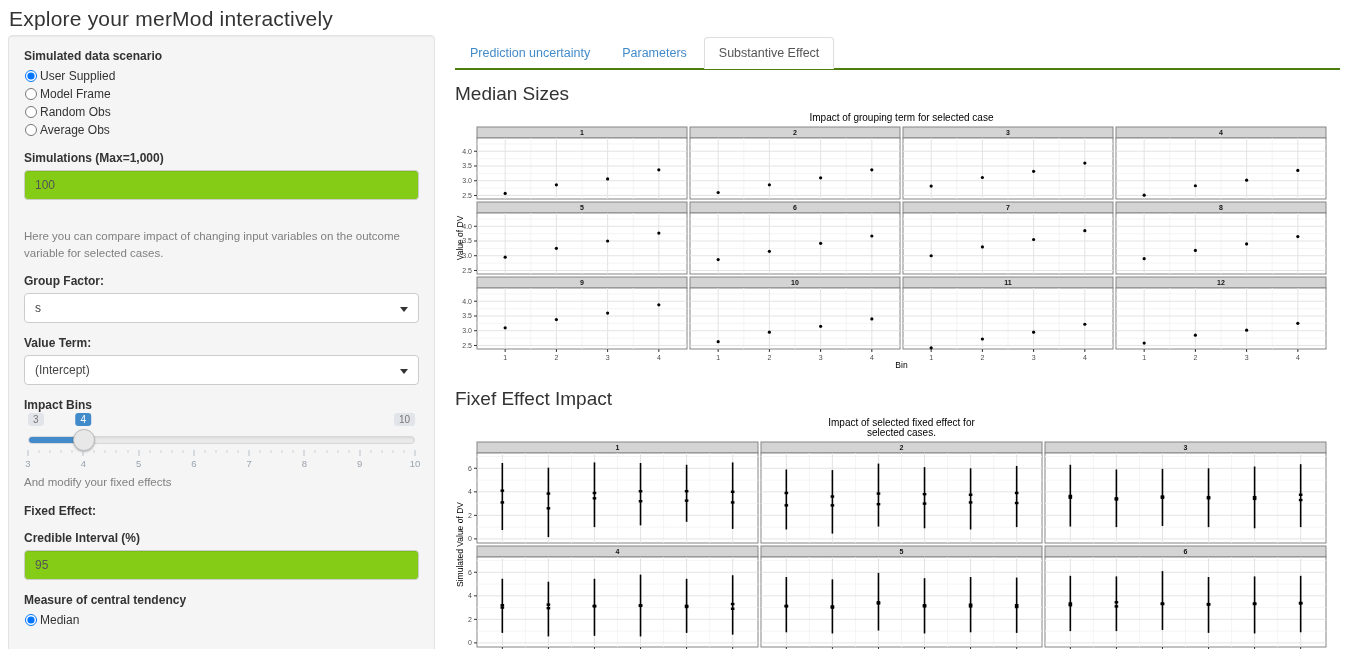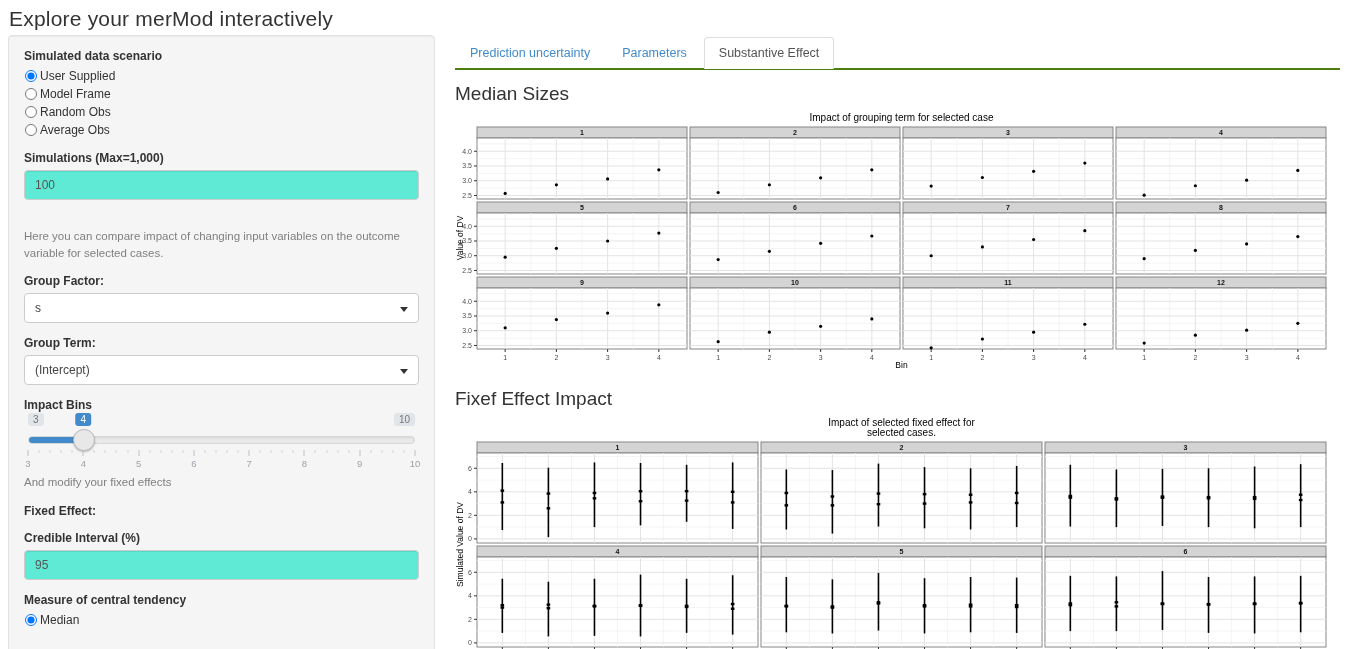--- a/index.html
+++ b/index.html
@@ -8,21 +8,21 @@
   h1.page-title { font-size:21px; font-weight:400; color:#333; padding:7px 0 4px 9px; letter-spacing:.2px; }
   .layout { display:flex; align-items:flex-start; }
   
   .sidebar { width:428px; margin-left:8px; background:#f5f5f5; border:1px solid #e3e3e3;
     border-radius:4px; padding:13px 15px 22px 15px; box-shadow: inset 0 1px 1px rgba(0,0,0,.05); }
   .ctl-label { font-size:12px; font-weight:700; color:#333; margin:0 0 5px 0; }
   .mt { margin-top:13px; }
   .radio-row, .check-row { display:flex; align-items:center; gap:3px; font-size:12px; color:#333;
     margin:2px 0 2px 1px; cursor:pointer; min-height:16px; }
   .radio-row input, .check-row input { width:12px; height:12px; margin:0; }
-  .text-input { width:100%; height:30px; border:1px solid #ccc; border-radius:4px; background:#5eead4;
+  .text-input { width:100%; height:30px; border:1px solid #ccc; border-radius:4px; background:#84cc16;
     padding:5px 10px; font-size:12px; color:#555; font-family:inherit;
     box-shadow: inset 0 1px 1px rgba(0,0,0,.075); }
   .help-text { font-size:11.5px; color:#808080; line-height:1.45; margin-top:28px; }
   .fake-select { position:relative; width:100%; height:30px; border:1px solid #ccc; border-radius:4px;
     background:#fff; font-size:12px; color:#444; padding:7px 24px 0 10px; cursor:pointer; }
   .fake-select .caret { position:absolute; right:10px; top:13px; width:0; height:0;
     border-left:4px solid transparent; border-right:4px solid transparent; border-top:5px solid #333; }
   
   .slider-wrap { position:relative; padding:22px 4px 26px 4px; margin-top:2px; }
   .slider-track { position:relative; height:8px; background:#e9e9e9; border:1px solid #d8d8d8;
@@ -79,21 +79,21 @@
     <input class="text-input" type="text" value="100" style="">
 
     <div class="help-text">Here you can compare impact of changing input variables on the outcome variable for selected cases.</div>
 
     <div class="ctl-label mt">Group Factor:</div>
     <div class="fake-select">
       <span>s</span>
       <span class="caret"></span>
     </div>
 
-    <div class="ctl-label mt">Group Term:</div>
+    <div class="ctl-label mt">Value Term:</div>
     <div class="fake-select">
       <span>(Intercept)</span>
       <span class="caret"></span>
     </div>
 
     <div class="ctl-label mt" style="margin-bottom:0;">Impact Bins</div>
     <div class="slider-wrap">
       <span class="slider-badge minb">3</span>
       <span class="slider-badge cur" id="slider-cur" style="left: calc(14.2857% + 2.85714px);">4</span>
       <span class="slider-badge maxb">10</span>

